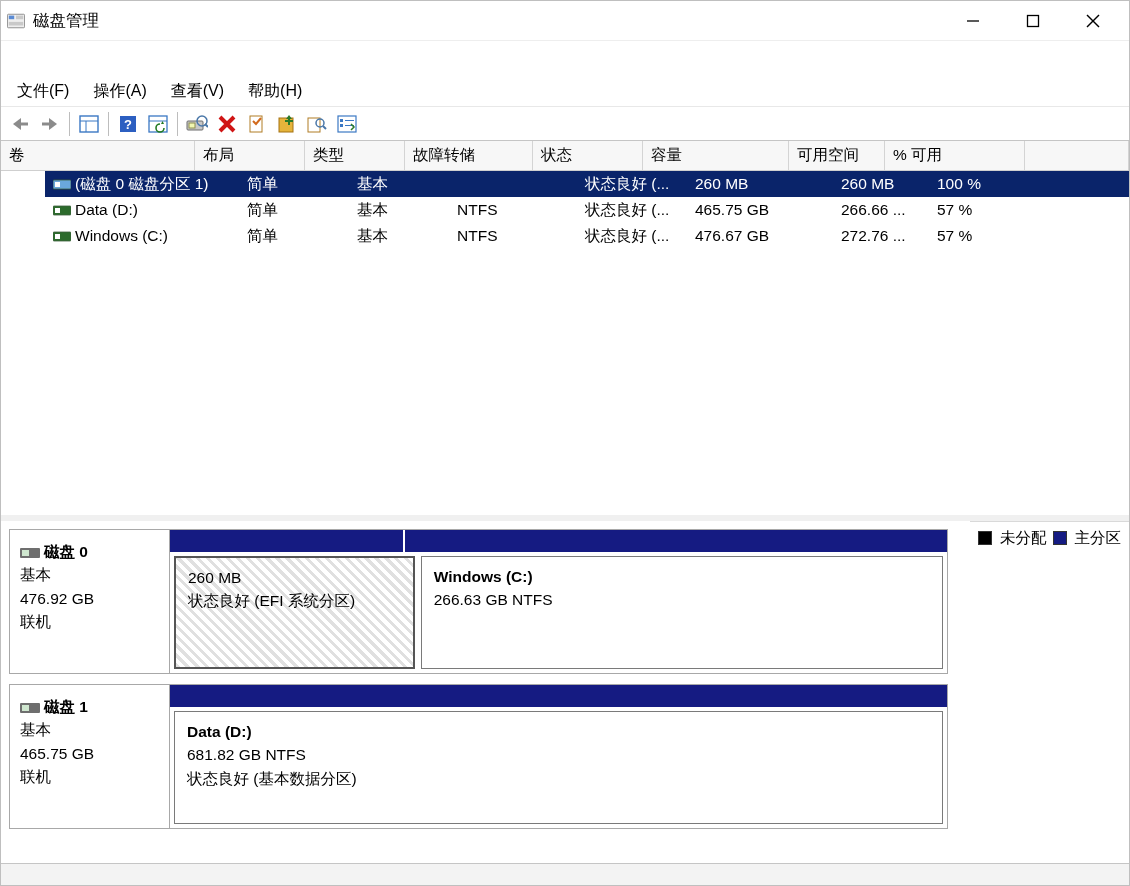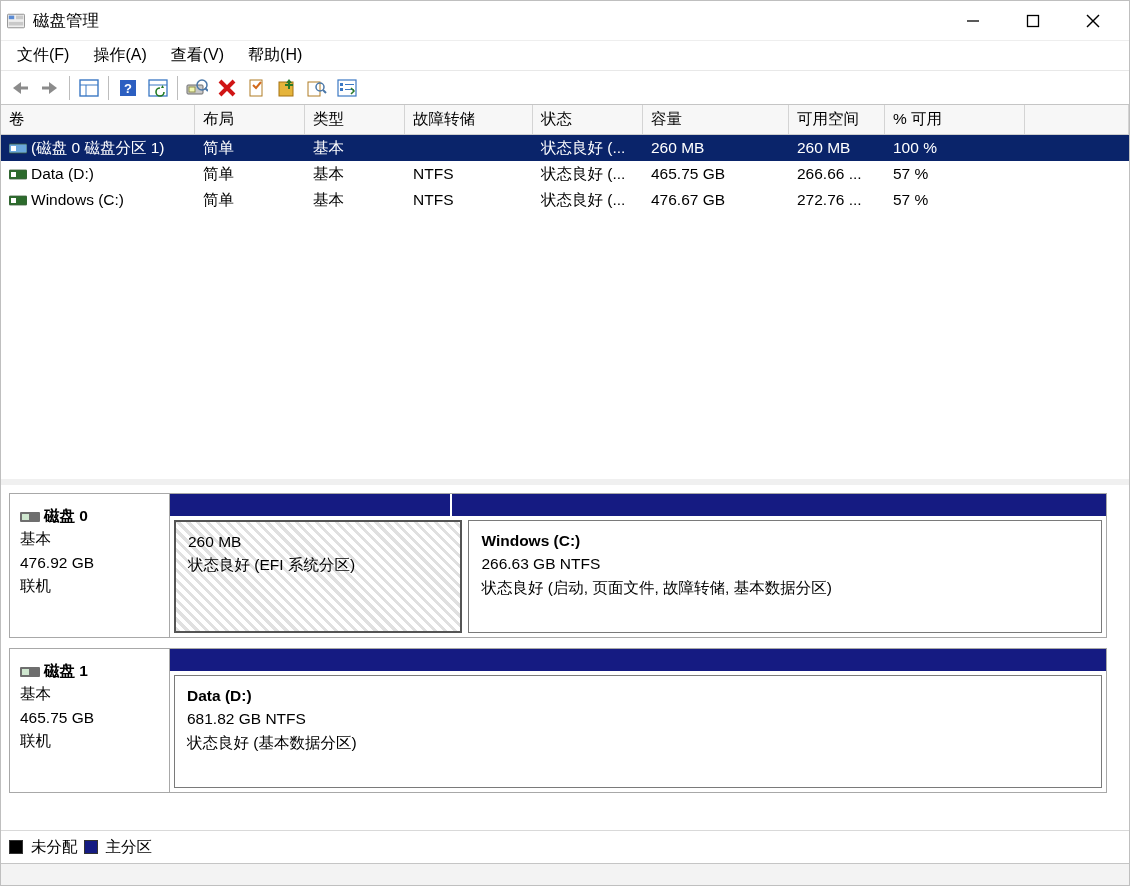--- a/index.html
+++ b/index.html
@@ -48,20 +48,21 @@
   .win-close svg { stroke-width: 1.4; }
 
   
   .menu-bar {
     height: 30px;
     display: flex;
     align-items: center;
     padding: 0 4px;
     gap: 0;
     border-bottom: 1px solid #e8e8e8;
+    margin-top: 36px;
   }
   .menu-item {
     padding: 4px 12px;
     font-size: 16px;
   }
   @media (hover:hover){.menu-item:hover,.tool-btn:hover{background:#eef;}}
 
   
   .toolbar {
     height: 34px;
@@ -97,20 +98,21 @@
   .vol-header .col {
     padding: 4px 8px;
     border-right: 1px solid #d4d4d4;
     overflow: hidden;
     white-space: nowrap;
   }
   .vol-body {
     flex:1;
     overflow:auto;
     font-size: 15.5px;
+    padding-left: 44px;
   }
   .vol-row {
     display: flex;
     height: 26px;
     align-items: center;
     white-space: nowrap;
   }
   .vol-row .cell {
     padding: 0 8px;
     overflow: hidden;
@@ -135,21 +137,21 @@
   .col.c4, .cell.c4 { flex: 0 0 110px; }
   .col.c5, .cell.c5 { flex: 0 0 146px; }
   .col.c6, .cell.c6 { flex: 0 0 96px; }
   .col.c7, .cell.c7 { flex: 0 0 140px; }
   .col.c8 { flex: 1; }
 
   
   .disk-pane {
     flex: 1;
     display: flex;
-    flex-direction: column;
+    flex-direction: row;
     overflow: hidden;
   }
   .disk-scroll {
     flex: 1;
     overflow-y: auto;
     padding: 4px 0 4px 8px;
   }
   .disk-pane::-webkit-scrollbar, .disk-scroll::-webkit-scrollbar { width: 18px; }
   .disk-scroll::-webkit-scrollbar-thumb { background:#c4c4c4; }
   .disk-row {
@@ -426,21 +428,20 @@
               <div class="strip-seg" style="flex: 70 1 0%;"></div>
             </div>
             <div class="disk-partitions">
               <div class="partition selected" style="flex: 30 1 0%;">
                 <div>260 MB</div>
                 <div>状态良好 (EFI 系统分区)</div>
               </div>
               <div class="partition" style="flex: 70 1 0%;">
                 <div class="p-title">Windows  (C:)</div>
                 <div>266.63 GB NTFS</div>
-                <div>状态良好 (启动, 页面文件, 故障转储, 基本数据分区)</div>
               </div>
             </div>
           </div>
         </div>
         <div class="disk-row">
           <div class="disk-label">
             <div><span class="disk-icon"><svg width="20" height="14">
                   <rect x="0" y="3" width="20" height="10" rx="1" fill="#6e6e6e"></rect>
                   <rect x="2" y="5" width="7" height="6" fill="#cfe7cf"></rect>
                 </svg></span><span class="disk-name">磁盘 1</span></div>

